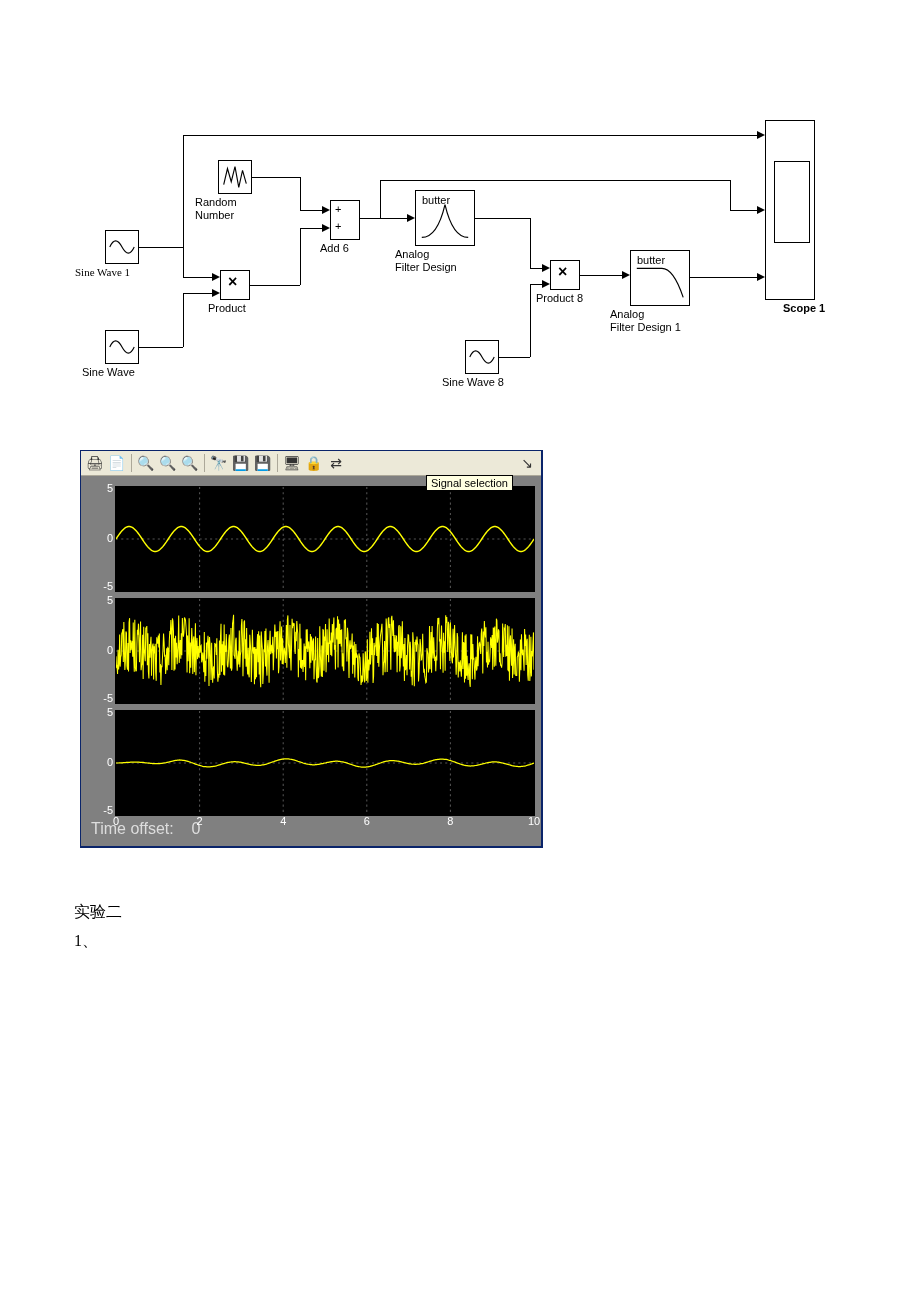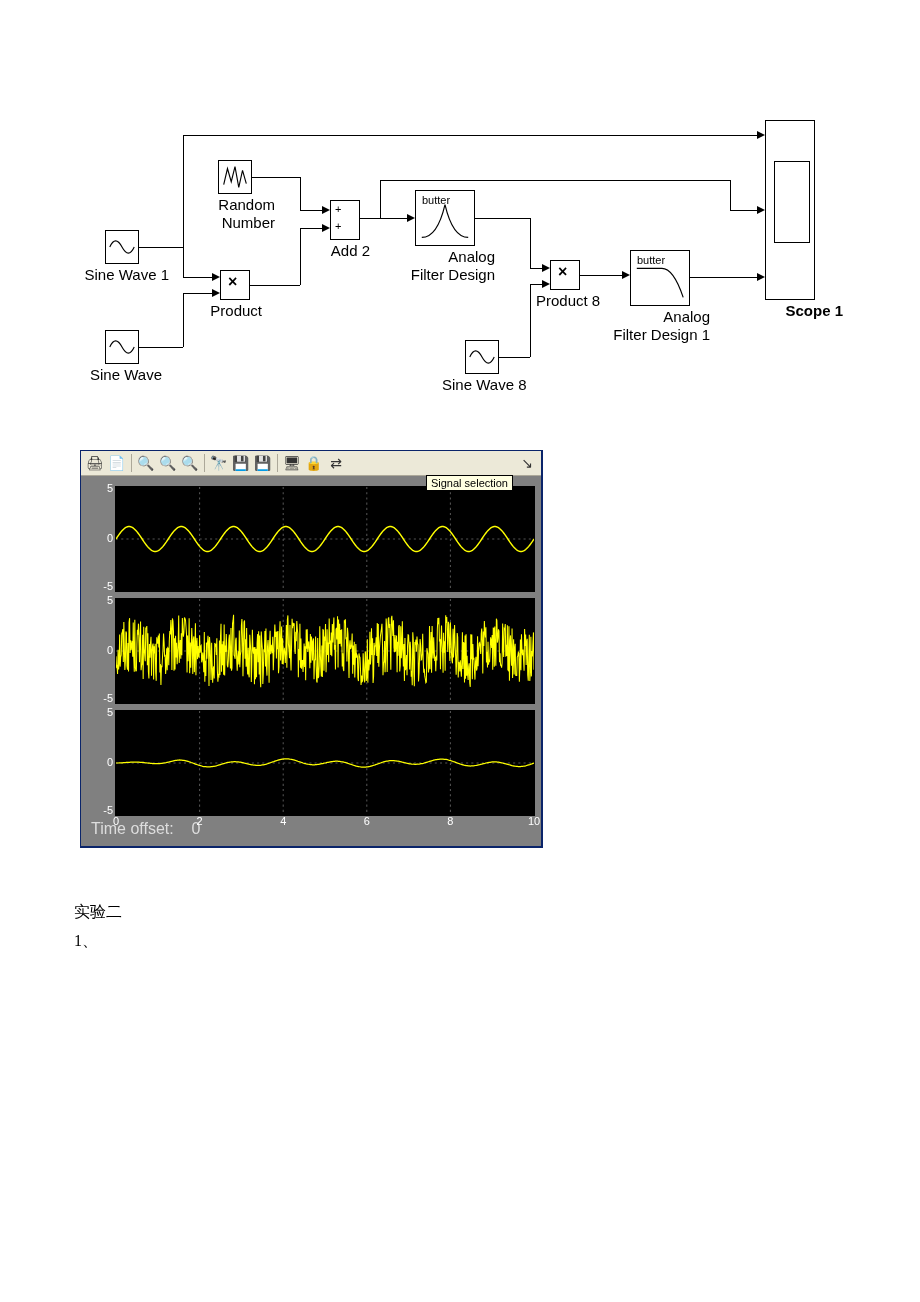--- a/index.html
+++ b/index.html
@@ -22,22 +22,22 @@
     margin-left: 10px;
   }
   .blk {
     position: absolute;
     border: 1px solid #000;
     background: #fff;
     box-sizing: border-box;
   }
   .lbl {
     position: absolute;
-    font-size: 15px;
-    text-align: right;
+    font-size: 11px;
+    text-align: left;
     white-space: pre;
     line-height: 1.2;
   }
   .wire {
     position: absolute;
     background: #000;
   }
   .wire.h { height: 1px; }
   .wire.v { width: 1px; }
   .arrow-r {
@@ -176,21 +176,21 @@
 
 <div class="page">
 
   <div class="diagram">
 
     <div class="blk" style="left:35px;top:150px;width:34px;height:34px;">
       <svg viewBox="0 0 34 34">
           <path d="M4 17 Q 10 4 17 17 Q 24 30 30 17" fill="none" stroke="#000" stroke-width="1.2"></path>
         </svg>
     </div>
-    <div class="lbl" style="left:5px;top:186px;width:94px;">Sine Wave 1</div>
+    <div class="lbl" style="left:5px;top:186px;width:94px;font-family:Liberation Serif, serif;">Sine Wave 1</div>
 
     <div class="blk" style="left:35px;top:250px;width:34px;height:34px;">
       <svg viewBox="0 0 34 34">
           <path d="M4 17 Q 10 4 17 17 Q 24 30 30 17" fill="none" stroke="#000" stroke-width="1.2"></path>
         </svg>
     </div>
     <div class="lbl" style="left:12px;top:286px;width:80px;">Sine Wave</div>
 
     <div class="blk" style="left:148px;top:80px;width:34px;height:34px;">
       <svg viewBox="0 0 34 34">
@@ -200,21 +200,21 @@
     <div class="lbl" style="left:125px;top:116px;width:80px;">Random
 Number</div>
 
     <div class="blk" style="left:150px;top:190px;width:30px;height:30px;"></div>
     <div class="times" style="left:158px;top:193px;">×</div>
     <div class="lbl" style="left:138px;top:222px;width:54px;">Product</div>
 
     <div class="blk" style="left:260px;top:120px;width:30px;height:40px;"></div>
     <div class="plus" style="left:265px;top:123px;">+</div>
     <div class="plus" style="left:265px;top:140px;">+</div>
-    <div class="lbl" style="left:250px;top:162px;width:50px;">Add 2</div>
+    <div class="lbl" style="left:250px;top:162px;width:50px;">Add 6</div>
 
     <div class="blk" style="left:345px;top:110px;width:60px;height:56px;">
       <svg viewBox="0 0 60 56">
           <path d="M6 48 Q 22 48 30 14 Q 38 48 54 48" fill="none" stroke="#000" stroke-width="1.2"></path>
         </svg>
     </div>
     <div class="butter-txt" style="left:352px;top:114px;">butter</div>
     <div class="lbl" style="left:325px;top:168px;width:100px;">Analog
 Filter Design</div>
 

